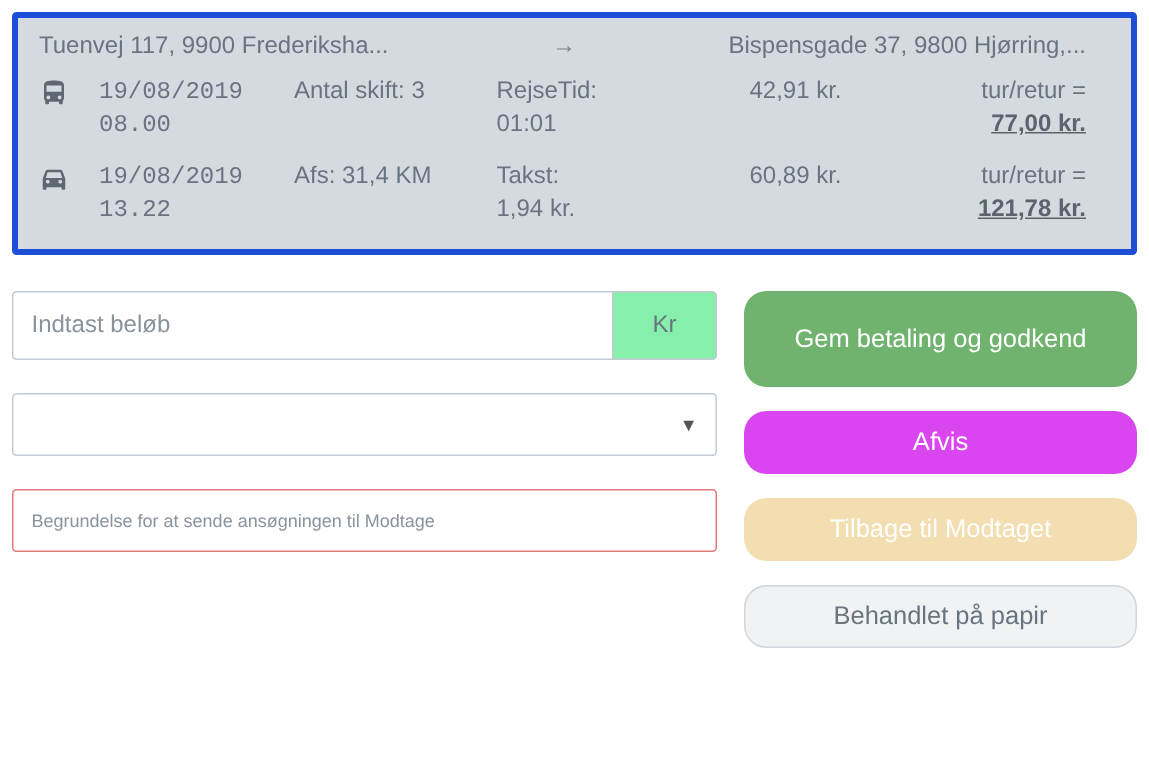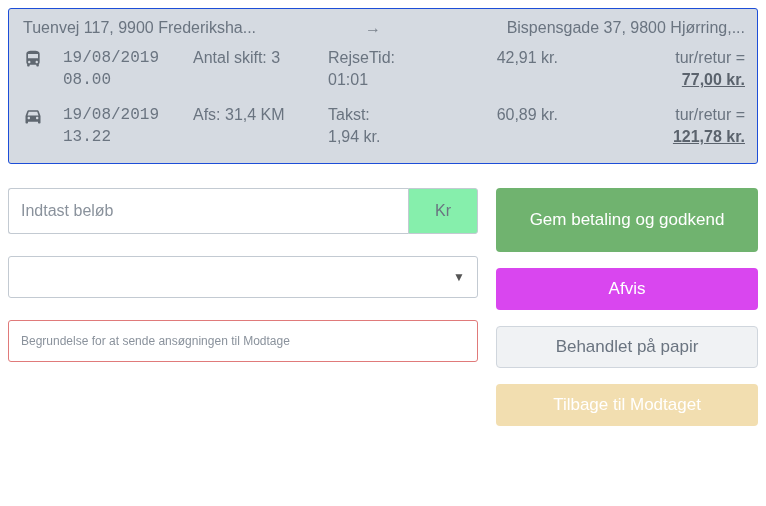--- a/index.html
+++ b/index.html
@@ -9,23 +9,23 @@
     font-family: Arial, Helvetica, sans-serif;
     background: #ffffff;
     color: #6a7480;
     font-size: 16px;
   }
   .container {
     width: 750px;
   }
   .trip-panel {
     background: #d5dae1;
-    border: 1px solid #1d4ed8;
+    border: 4px solid #1d4ed8;
     border-radius: 3px;
-    padding: 10px 12px 14px 14px;
+    padding: 10px 30px 14px 14px;
   }
   .addr-row {
     display: flex;
     align-items: center;
     margin-bottom: 10px;
   }
   .addr-from {
     flex: 0 0 330px;
     overflow: hidden;
     white-space: nowrap;
@@ -150,21 +150,21 @@
     font-size: 12px;
     color: #6a7480;
     outline: none;
     width: 100%;
   }
   .reason-input::placeholder { color: #8a929c; }
   .btn {
     display: flex;
     align-items: center;
     justify-content: center;
-    border-radius: 4px;
+    border-radius: 15px;
     font-size: 17px;
     text-align: right;
     padding: 0 12px;
     cursor: pointer;
     border: none;
     color: #fff;
   }
   .btn-green { background: #70b36f; height: 64px; line-height: 1.3; }
   .btn-red   { background: #d946ef; height: 42px; }
   .btn-amber { background: #f2deb0; height: 42px; }
@@ -237,18 +237,18 @@
       <div class="select-wrap">
         <span class="select-caret">▼</span>
       </div>
 
       <input class="reason-input" type="text" placeholder="Begrundelse for at sende ansøgningen til Modtage" style="">
     </div>
 
     <div class="right-col">
       <button class="btn btn-green">Gem betaling og godkend</button>
       <button class="btn btn-red">Afvis</button>
+      <button class="btn btn-amber">Tilbage til Modtaget</button>
       <button class="btn btn-gray">Behandlet på papir</button>
-      <button class="btn btn-amber">Tilbage til Modtaget</button>
     </div>
   </div>
 
 </div>
 
 </body></html>

